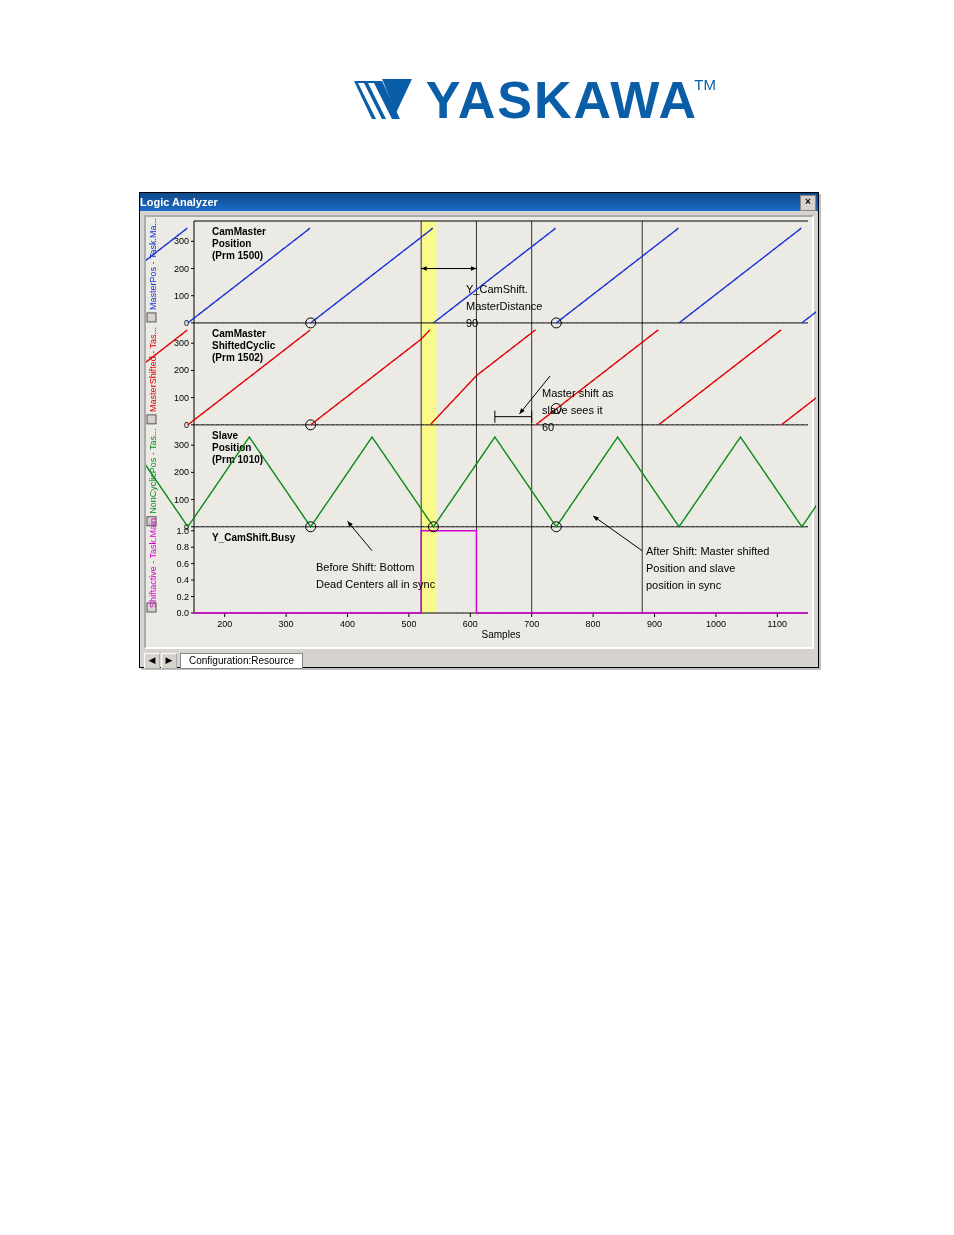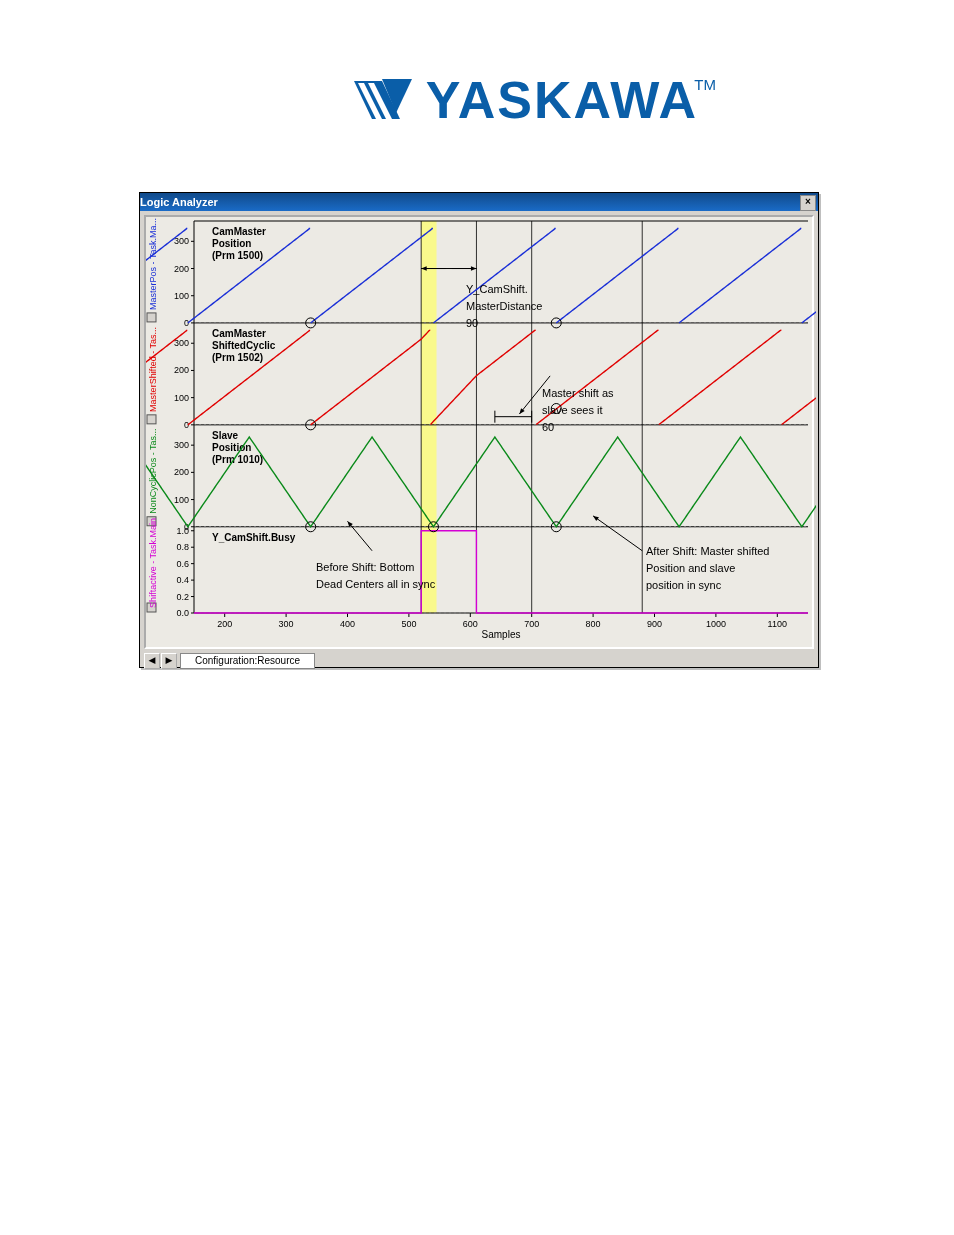--- a/index.html
+++ b/index.html
@@ -74,21 +74,21 @@
     margin: 0 4px;
     display:flex;
     align-items:center;
     font-size:10px;
   }
   .tab-btn {
     width:14px;height:14px;border:1px outset #fff;background:#d6d3ce;
     text-align:center;line-height:12px;font-size:9px;margin-right:1px;
   }
   .tab-label {
-    background:#fff;border:1px solid #888;padding:0 14px;height:14px;
+    background:#fff;border:1px solid #888;padding:0 8px;height:14px;
     line-height:14px;margin-left:2px;
   }
 
   
   .ann { position:absolute; font-size:11px; color:#000; line-height:17px; }
 </style>
 </head>
 <body>
 
 <div class="page">

